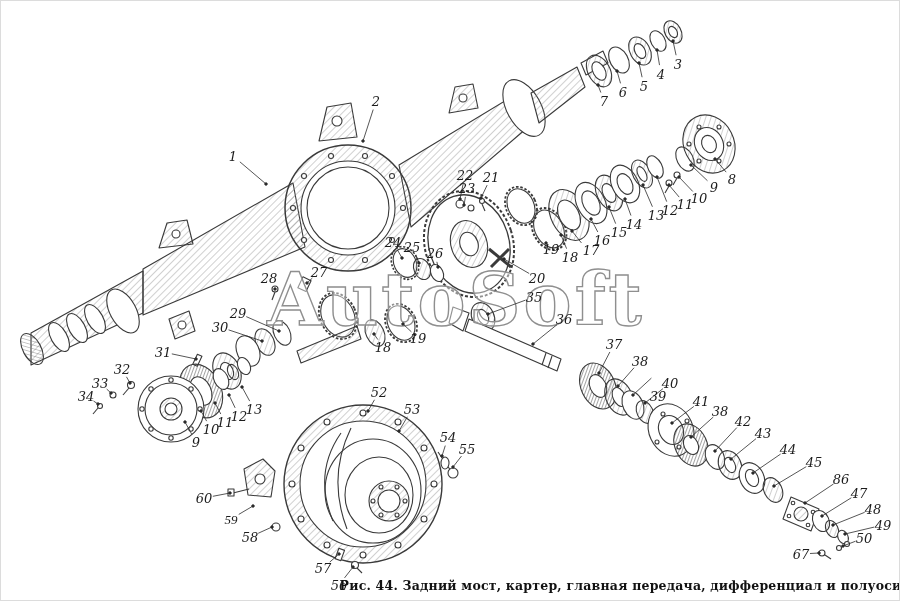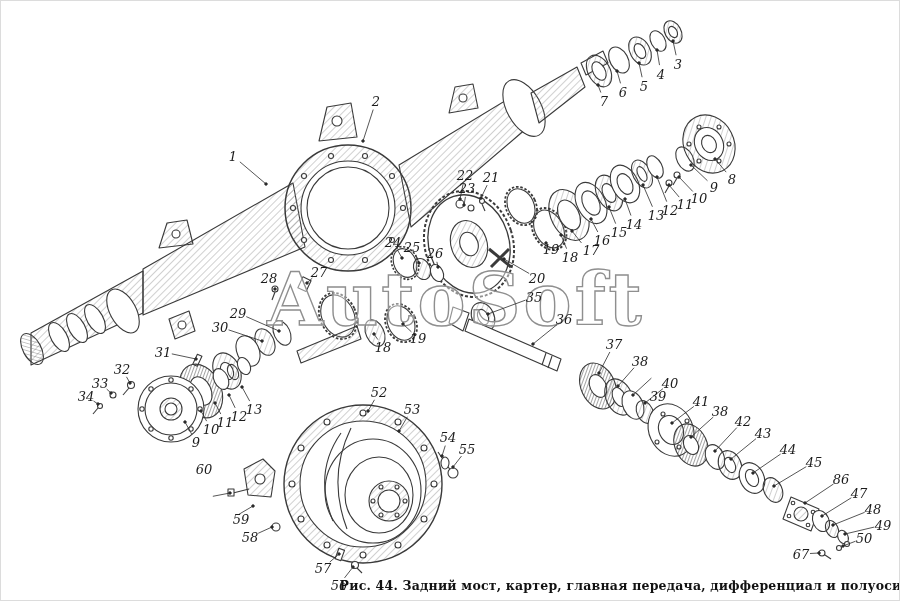--- a/index.html
+++ b/index.html
@@ -441,22 +441,22 @@
       <span class="part-label" style="left: 882px; top: 524px;">49</span>
       <span class="part-label" style="left: 863px; top: 537px;">50</span>
       <span class="part-label" style="left: 800px; top: 553px;">67</span>
       <span class="part-label" style="left: 378px; top: 391px;">52</span>
       <span class="part-label" style="left: 411px; top: 408px;">53</span>
       <span class="part-label" style="left: 447px; top: 436px;">54</span>
       <span class="part-label" style="left: 466px; top: 448px;">55</span>
       <span class="part-label" style="left: 338px; top: 584px;">56</span>
       <span class="part-label" style="left: 322px; top: 567px;">57</span>
       <span class="part-label" style="left: 249px; top: 536px;">58</span>
-      <span class="part-label" style="left: 240px; top: 518px;">59</span>
-      <span class="part-label" style="left: 203px; top: 468px; text-align: right;">60</span>
+      <span class="part-label" style="left: 230px; top: 518px; font-family: Liberation Serif, serif;">59</span>
+      <span class="part-label" style="left: 203px; top: 497px; text-align: right;">60</span>
       <span class="part-label" style="left: 382px; top: 346px;">18</span>
       <span class="part-label" style="left: 417px; top: 337px;">19</span>
       <span class="part-label" style="left: 195px; top: 441px;">9</span>
       <span class="part-label" style="left: 210px; top: 428px;">10</span>
       <span class="part-label" style="left: 224px; top: 421px;">11</span>
       <span class="part-label" style="left: 238px; top: 415px;">12</span>
       <span class="part-label" style="left: 253px; top: 408px;">13</span>
     </div>
 
   <div id="caption">Рис. 44. Задний мост, картер, главная передача, дифференциал и полуоси:</div>

